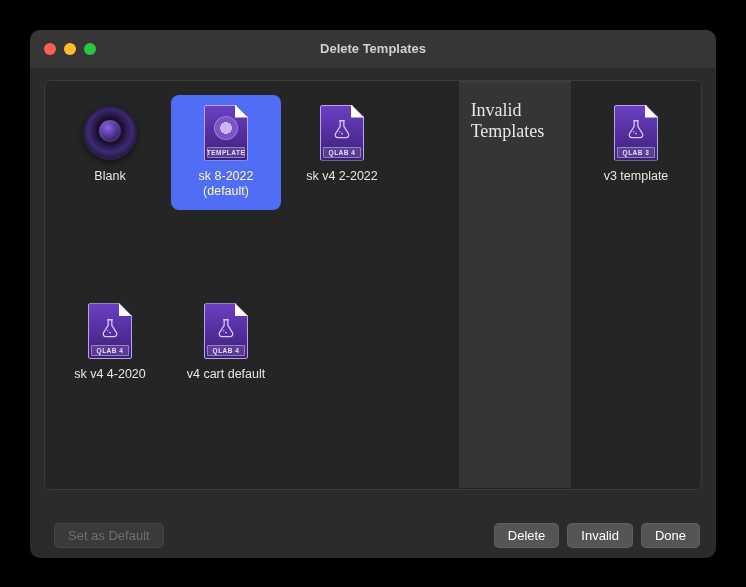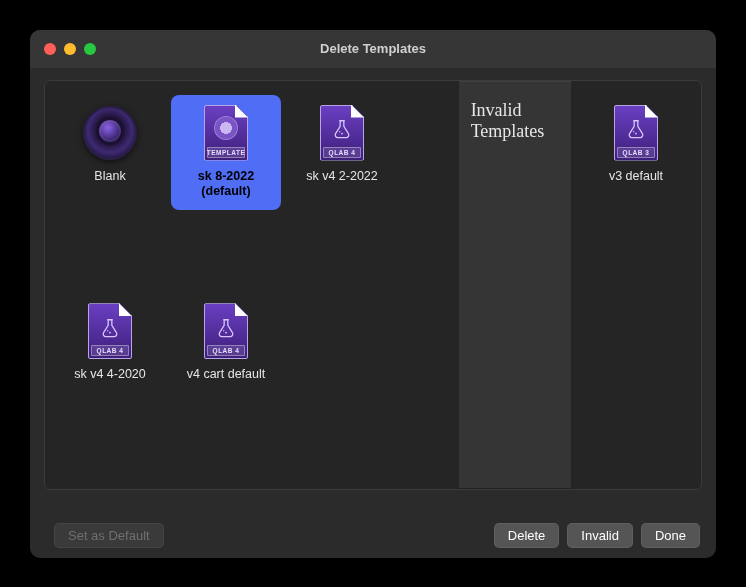--- a/index.html
+++ b/index.html
@@ -27,21 +27,21 @@
   .content{flex:1;padding:12px 14px 10px;display:flex;flex-direction:column;gap:10px;}
   .panel{flex:1;background:var(--panel-bg);border:1px solid #3b3b3b;border-radius:6px;display:flex;overflow:hidden;}
   .grid{display:flex;flex-wrap:wrap;gap:6px;padding:14px 10px 18px;align-items:flex-start;}
   .item{
     width:110px;display:flex;flex-direction:column;align-items:center;
     border-radius:8px;padding:8px 4px 10px;cursor:default;
   }
   .item.selected{background:var(--sel);}
   .iconwrap{width:60px;height:60px;display:flex;align-items:center;justify-content:center;}
   .label{color:var(--text);font-size:12.5px;text-align:center;margin-top:6px;line-height:1.25;max-width:100px;}
-  .item.selected .label{color:#000000;font-weight:bold;}
+  .item.selected .label{color:#fef9c3;}
   .section-header{background:#353535;color:var(--text);font-size:18px;padding:18px 12px;border-top:1px solid #404040;border-bottom:1px solid #202020;font-family:Liberation Serif, serif;}
   
   .file{width:44px;height:56px;position:relative;}
   .file .page{
     position:absolute;inset:0;background:linear-gradient(180deg,#6a3fc2,#3d1f7a);
     border:1px solid #b9a3e8;border-radius:2px;
     clip-path:polygon(0 0,72% 0,100% 22%,100% 100%,0 100%);
   }
   .file .fold{
     position:absolute;right:0;top:0;width:13px;height:13px;background:#fff;
@@ -175,21 +175,21 @@
                 <div class="page"></div>
                 <div class="fold"></div>
                 <div class="flask"><svg viewBox="0 0 24 24" fill="none" stroke="#d7c6ff" stroke-width="1.4">
                     <path d="M9 3h6M10 3v6l-5 8a3 3 0 0 0 2.6 4.5h8.8A3 3 0 0 0 19 17l-5-8V3"></path>
                     <circle cx="12" cy="17" r="1" fill="#d7c6ff" stroke="none"></circle>
                     <circle cx="9.5" cy="15" r=".7" fill="#d7c6ff" stroke="none"></circle>
                   </svg></div>
                 <div class="tag">QLAB 3</div>
               </div>
             </div>
-            <div class="label">v3 default</div>
+            <div class="label">v3 template</div>
           </div>
         </div>
     </div>
 
     <div class="footer">
       <button class="btn disabled">Set as Default</button>
       <div class="spacer"></div>
       <button class="btn">Delete</button>
       <button class="btn">Invalid</button>
       <button class="btn">Done</button>

